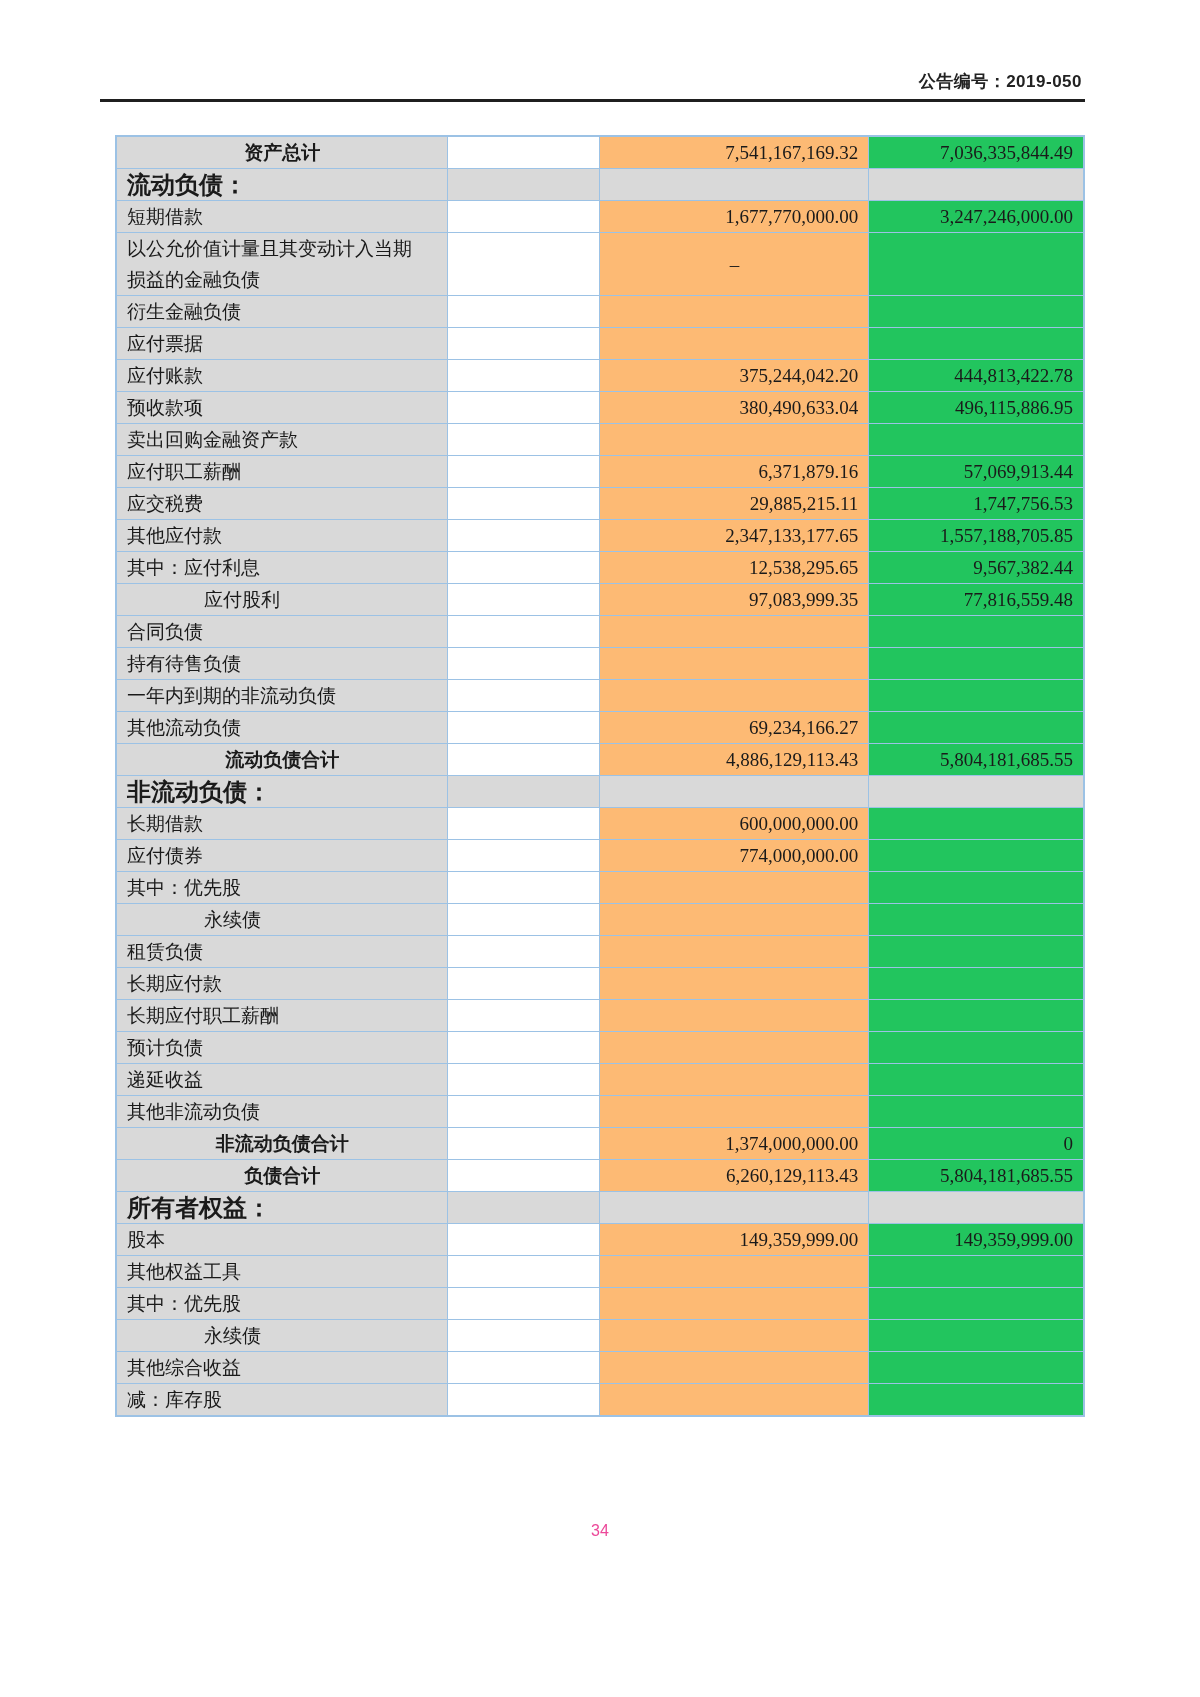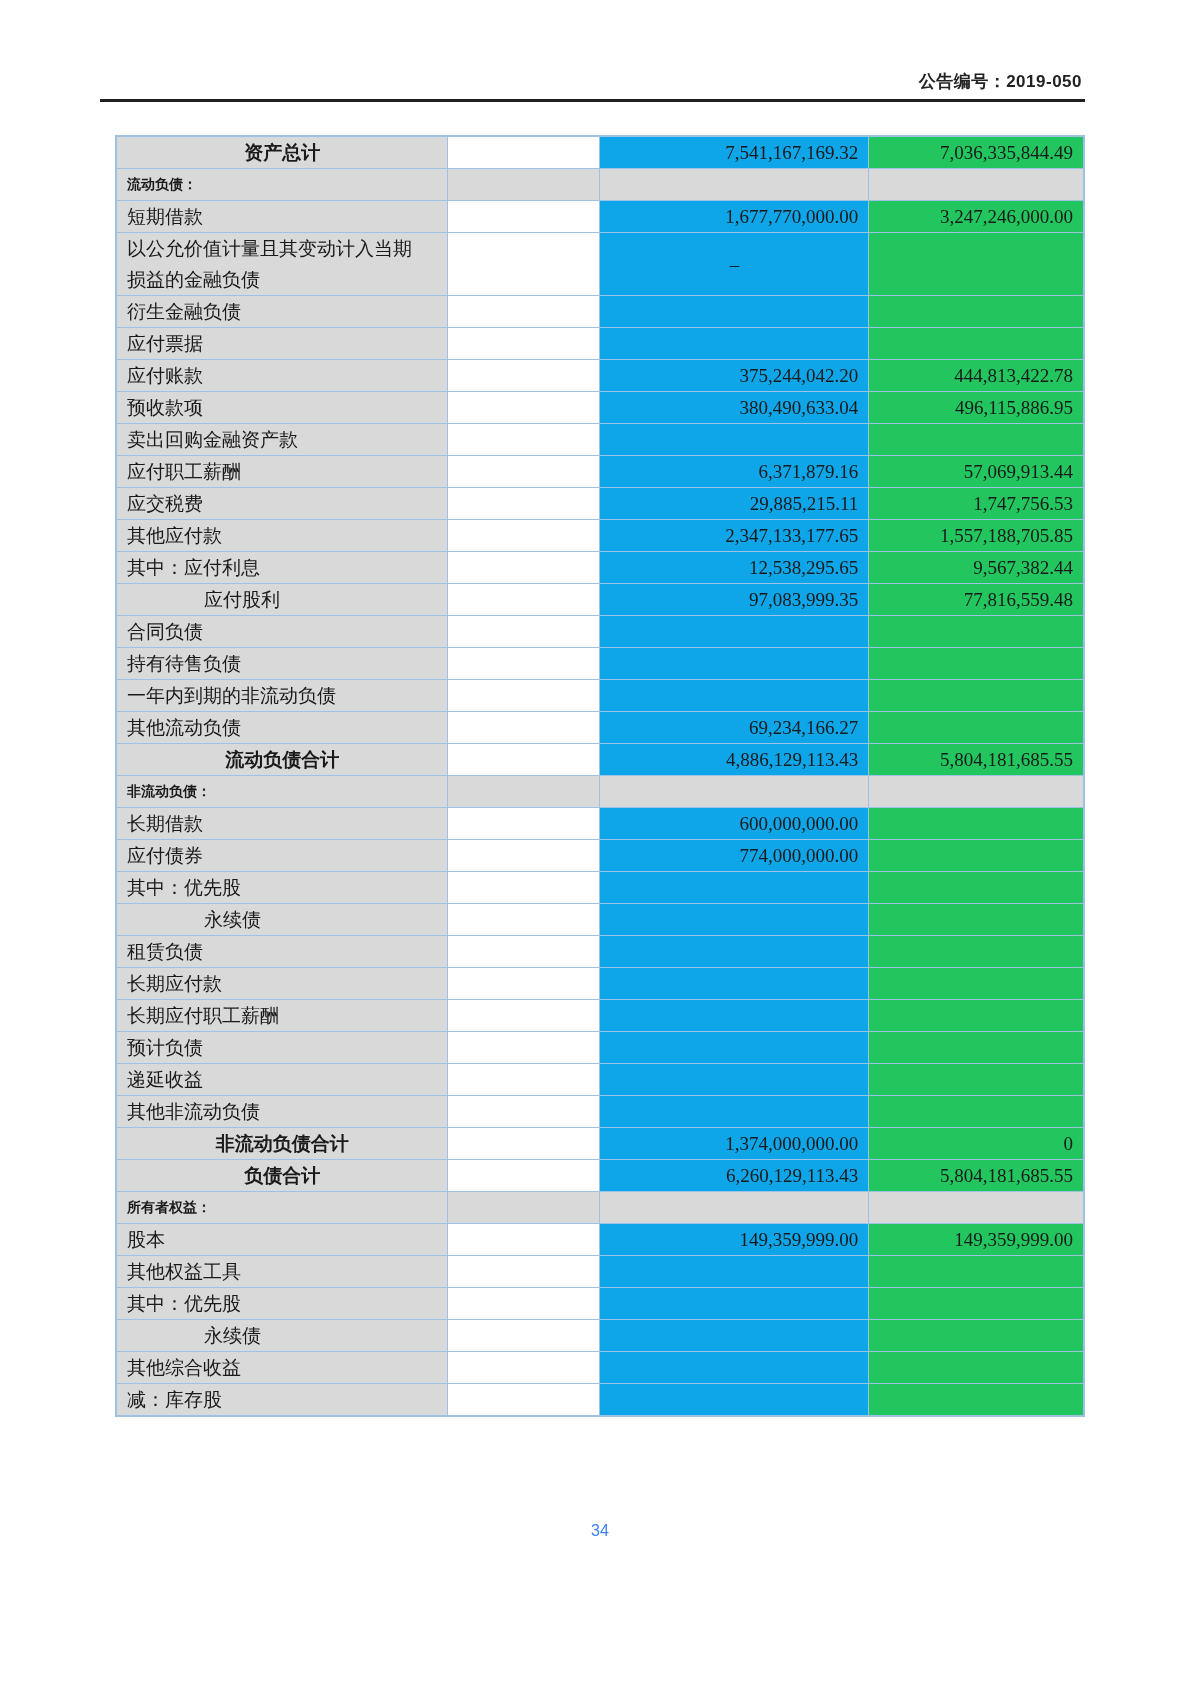--- a/index.html
+++ b/index.html
@@ -45,40 +45,40 @@
   }
   td.col1{
     width:321px;
     background:var(--label-bg);
     text-align:left;
     padding:0 8px;
     white-space:pre-line;
     margin-left:16px;
   }
   td.col2{width:147px;background:#ffffff;}
-  td.col3{width:260px;background:#0ea5e9;text-align:right;}
+  td.col3{width:260px;background:#fdba74;text-align:right;}
   td.col4{width:208px;background:#22c55e;text-align:right;}
   tr.section td{background:var(--label-bg);}
   tr.section td.col1{
     font-weight:bold;
     font-family:"Liberation Sans","DejaVu Sans",sans-serif;
-    font-size:14px;
+    font-size:24px;
   }
   tr.total td.col1{
     font-weight:bold;text-align:center;
     font-family:"Liberation Sans","DejaVu Sans",sans-serif;
     font-size:19px;
   }
   tr.item-indent td.col1{padding-left:87px;}
   td.center{text-align:center;}
   .page-number{
     position:absolute;top:1522px;left:0;width:1200px;
     text-align:center;
     font-family:"Liberation Sans","DejaVu Sans",sans-serif;
-    font-size:16px;color:#3b82f6;
+    font-size:16px;color:#ec4899;
   }
 </style>
 </head>
 <body>
 
 <div class="page">
 
   <div class="announcement">公告编号：2019-050</div>
 
   <div class="header-rule"></div>

